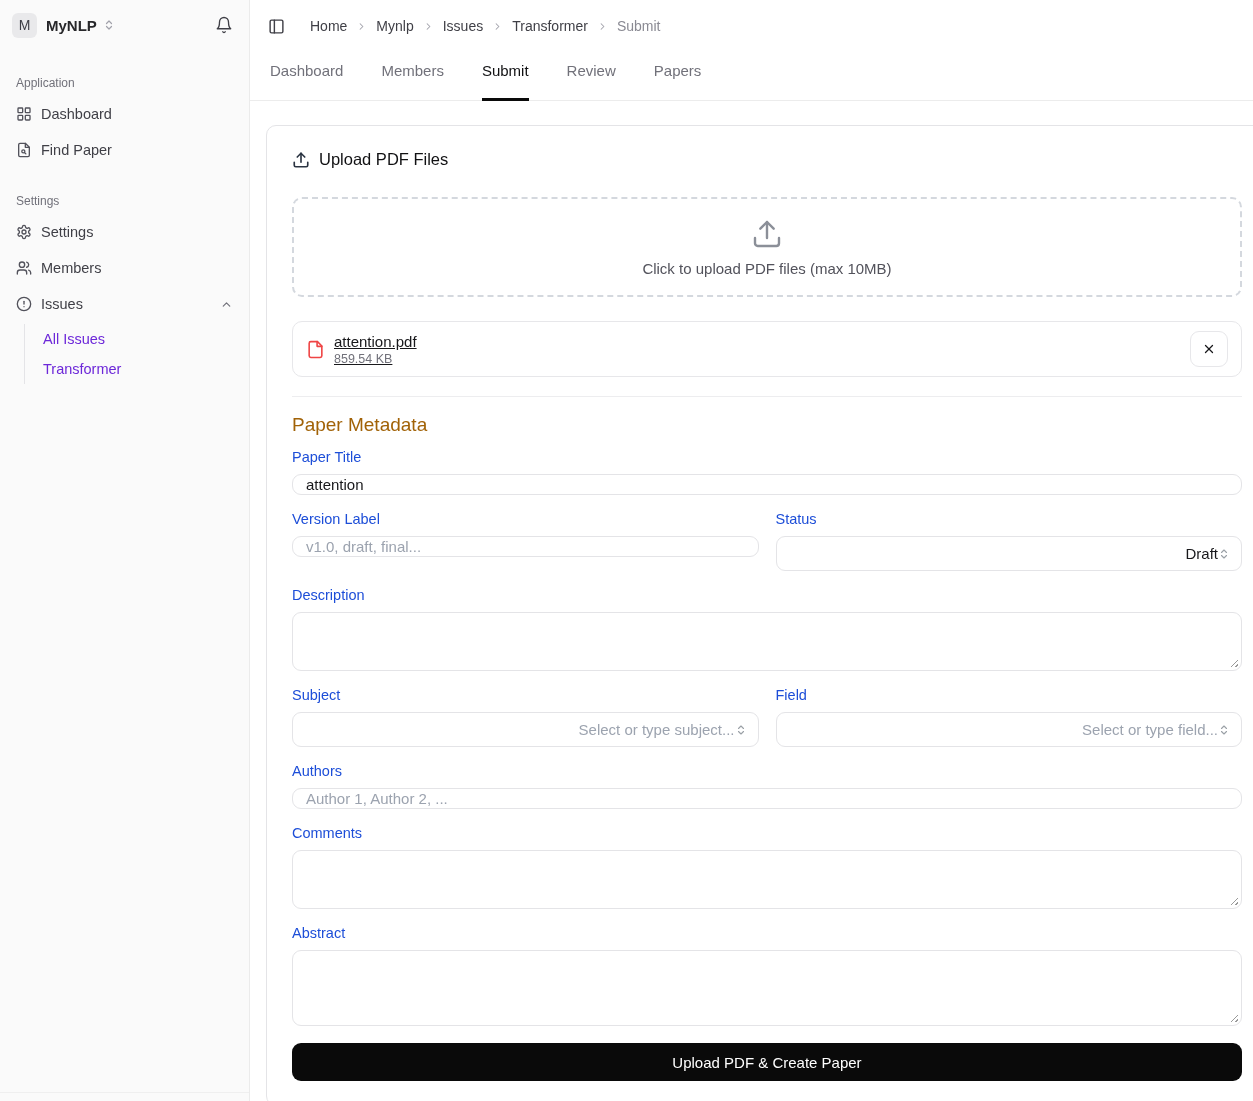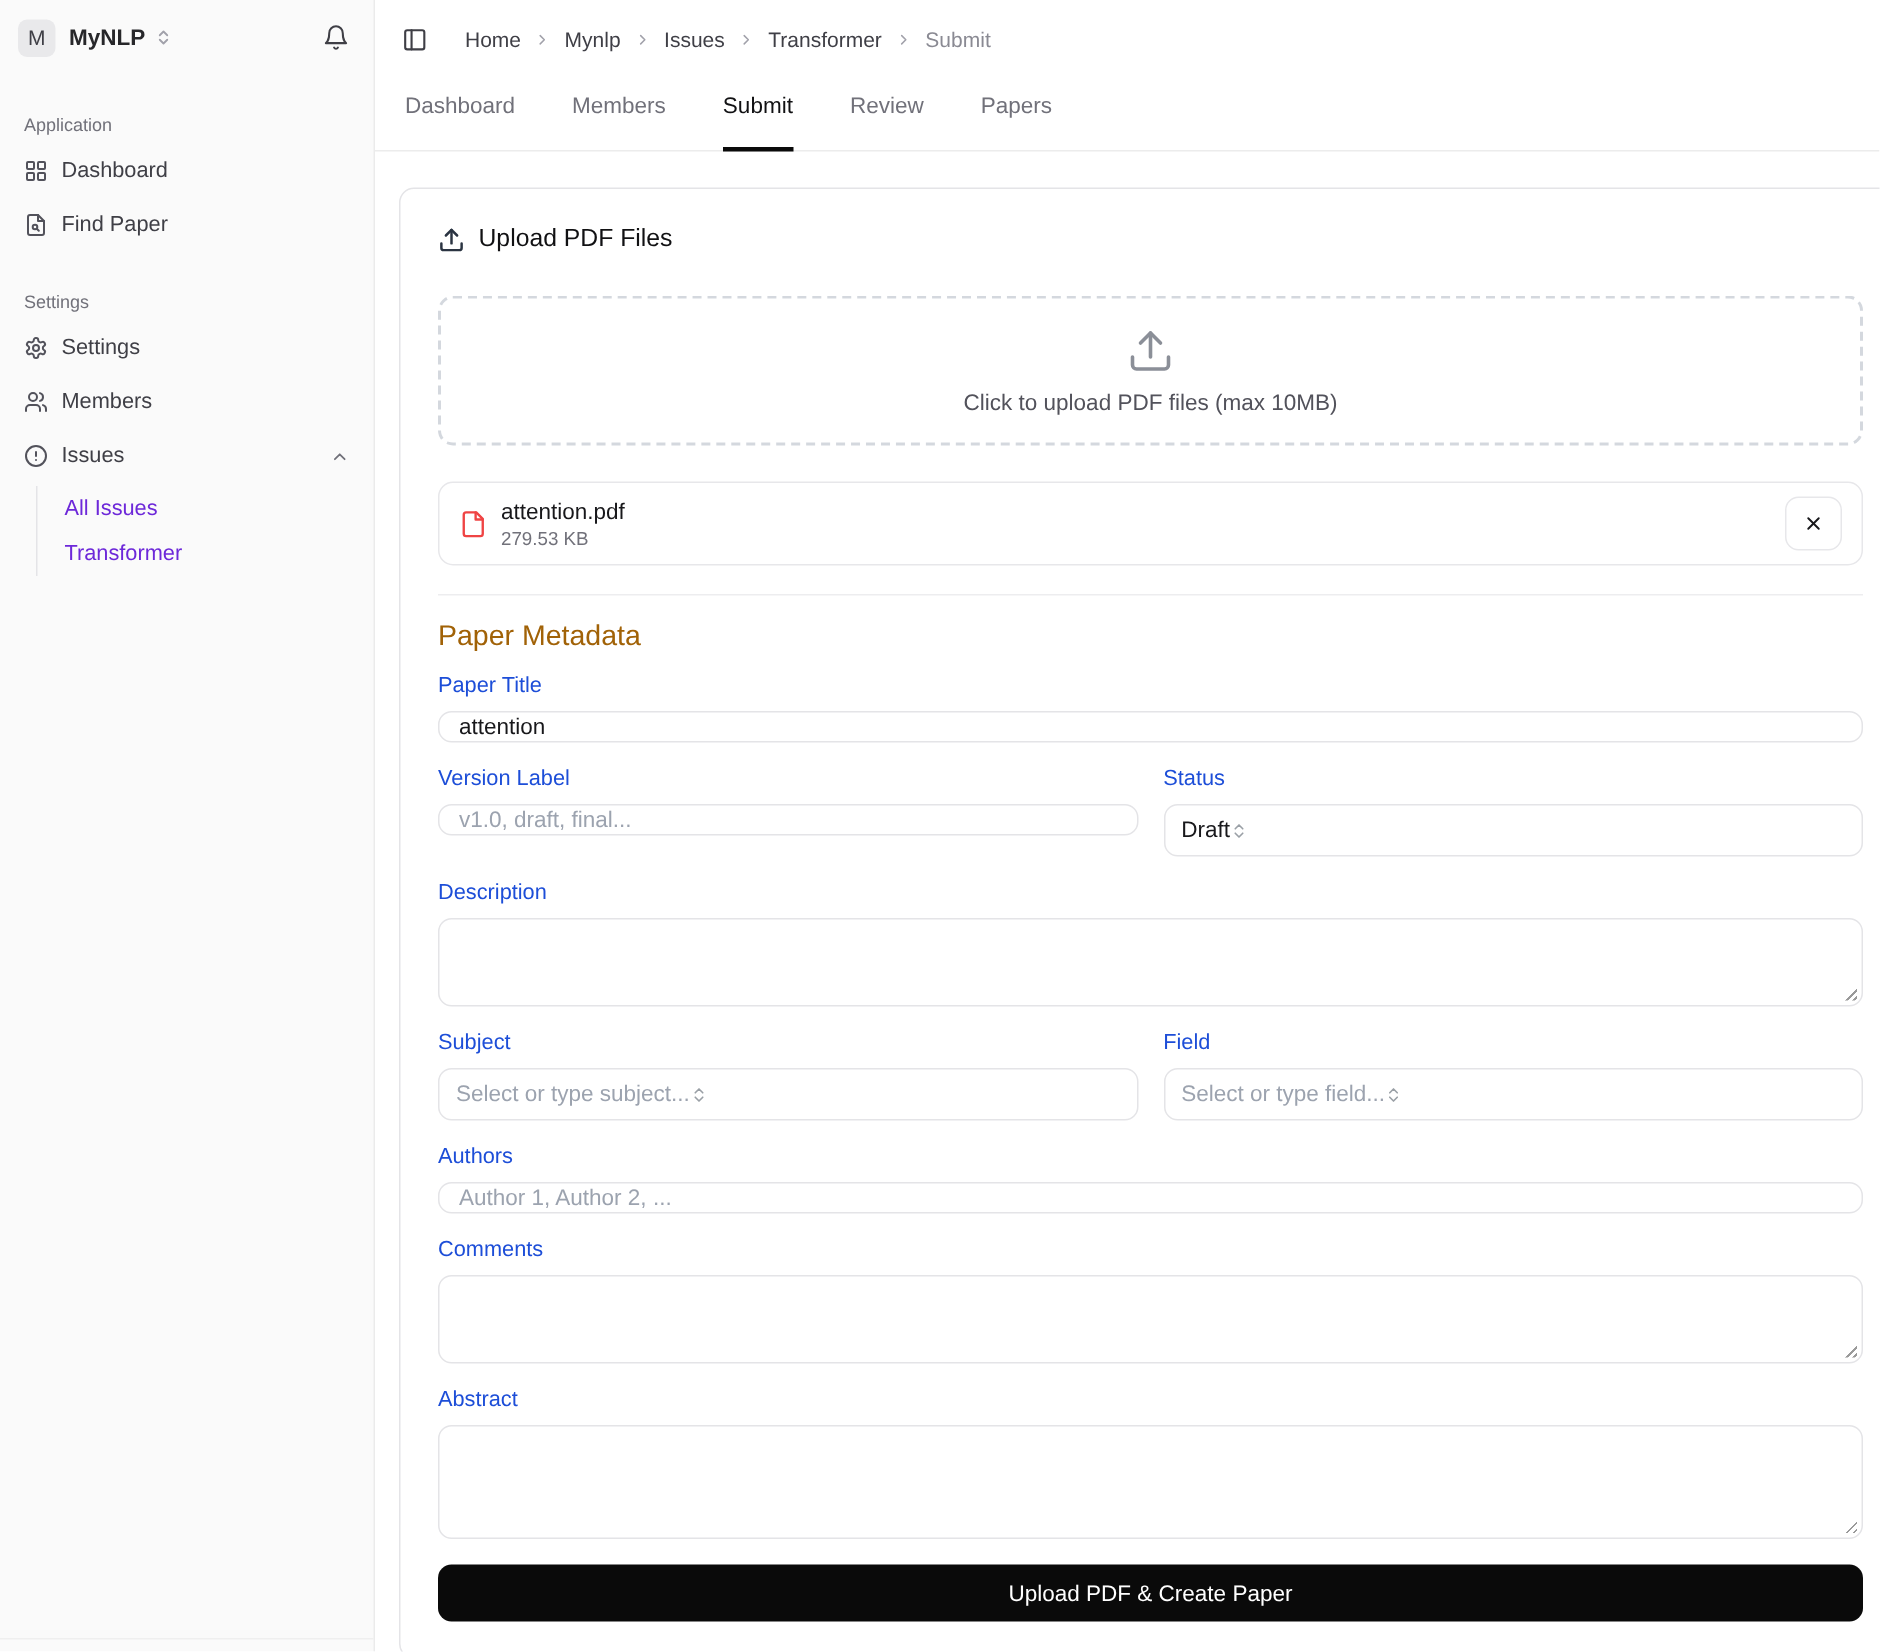--- a/index.html
+++ b/index.html
@@ -64,21 +64,21 @@
   .dropzone{
     height:100px;border:2px dashed #d4d8de;border-radius:10px;
     display:flex;flex-direction:column;align-items:center;justify-content:center;gap:10px;
     cursor:pointer;margin-bottom:24px;
   }
   .dropzone .dz-ic{color:#8b8f98;}
   .dz-text{font-size:15px;color:#52525b;}
 
   .file-row{
     border:1px solid #e7e7ea;border-radius:10px;padding:9px 13px;
-    display:flex;align-items:center;margin-bottom:19px;
+    display:flex;align-items:center;margin-bottom:19px;text-decoration:underline;
   }
   .file-ic{color:#ef4444;margin-right:9px;}
   .file-meta{display:flex;flex-direction:column;gap:2px;}
   .file-name{font-size:15px;color:#18181b;}
   .file-size{font-size:12.5px;color:#71717a;}
   .file-remove{
     margin-left:auto;width:38px;height:36px;border:1px solid #e7e7ea;border-radius:9px;
     background:#fff;display:flex;align-items:center;justify-content:center;color:#18181b;cursor:pointer;
   }
 
@@ -91,21 +91,21 @@
 
   .inp{
     width:100%;height:21px;border:1px solid #e4e4e7;border-radius:9px;
     padding:0 13px;font-size:15px;color:#18181b;background:#fff;outline:none;
     font-family:"Liberation Sans","DejaVu Sans",sans-serif;
   }
   .inp::placeholder{color:#9ca3af;}
   .sel{
     width:100%;height:35px;border:1px solid #e4e4e7;border-radius:9px;
     padding:0 11px 0 11px;font-size:15px;background:#fff;
-    display:flex;align-items:center;justify-content:flex-start;cursor:pointer;
+    display:flex;align-items:center;justify-content:flex-end;cursor:pointer;
   }
   .sel .val{color:#18181b;}
   .sel .ph{color:#9ca3af;}
   .sel .sel-caret{color:#9aa0a6;}
 
   .ta-wrap{position:relative;}
   .ta{
     width:100%;border:1px solid #e4e4e7;border-radius:9px;padding:8px 13px;
     font-size:15px;color:#18181b;background:#fff;outline:none;resize:none;display:block;
     font-family:"Liberation Sans","DejaVu Sans",sans-serif;
@@ -294,21 +294,21 @@
 
     <div class="file-row">
       <span class="file-ic">
         <svg width="19" height="19" viewBox="0 0 24 24" fill="none" stroke="currentColor" stroke-width="2" stroke-linecap="round" stroke-linejoin="round">
             <path d="M14.5 2H6a2 2 0 0 0-2 2v16a2 2 0 0 0 2 2h12a2 2 0 0 0 2-2V7.5L14.5 2z"></path>
             <path d="M14 2v6h6"></path>
           </svg>
       </span>
       <span class="file-meta">
         <span class="file-name">attention.pdf</span>
-        <span class="file-size">279.53 KB</span>
+        <span class="file-size">859.54 KB</span>
       </span>
       <button class="file-remove">
         <span>
           <svg width="14" height="14" viewBox="0 0 24 24" fill="none" stroke="currentColor" stroke-width="2.2" stroke-linecap="round" stroke-linejoin="round">
               <path d="M18 6 6 18"></path>
               <path d="m6 6 12 12"></path>
             </svg>
         </span>
       </button>
     </div>

